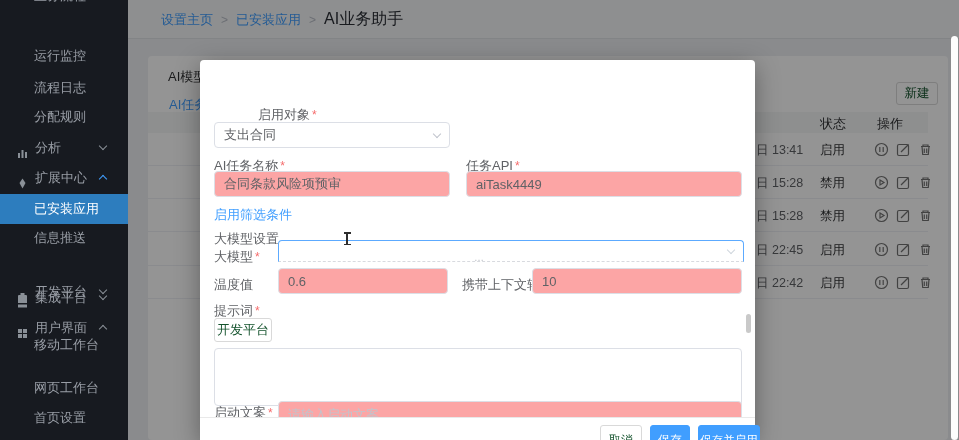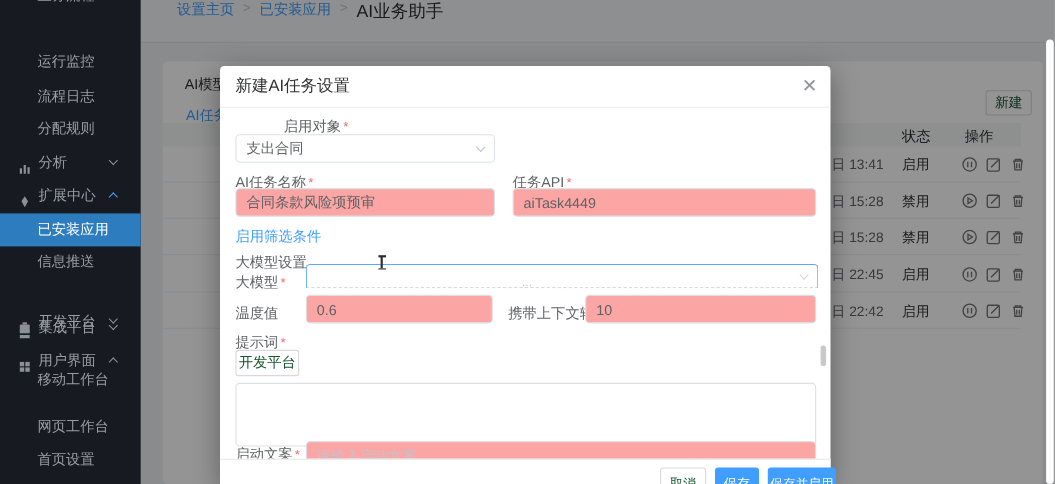--- a/index.html
+++ b/index.html
@@ -19,21 +19,21 @@
   .chev { position:absolute; right:22px; top:9px; width:6px; height:6px;
     border-right:1.5px solid #8a9097; border-bottom:1.5px solid #8a9097; }
   .chev.down { transform:rotate(45deg); top:7px; }
   .chev.up { transform:rotate(-135deg); top:10px; }
   .chev.blue { border-color:#409eff; }
 
   
   #crumbbar { position:absolute; left:128px; top:0; width:831px; height:39px;
     background:#f5f6f8; border-bottom:1px solid #e0e3e7; z-index:1; }
   .crumb { position:absolute; left:33px; top:0; height:39px; display:flex;
-    gap:8px; font-size:13px; }
+    align-items:center; gap:8px; font-size:13px; }
   .crumb .lnk { color:#409eff; cursor:pointer; }
   .crumb .sep { color:#b9bec7; font-size:12px; }
   .crumb .cur { color:#2b2f36; font-size:16px; font-weight:500; }
 
   #card { position:absolute; left:148px; top:56px; width:800px; height:384px;
     background:#fff; border-radius:4px; z-index:1; }
   .vtab { position:absolute; font-size:13px; cursor:pointer; }
   .btn { display:inline-flex; align-items:center; justify-content:center;
     border-radius:3px; font-size:12.5px; cursor:pointer; }
   .btn-plain { background:#fff; border:1px solid #d9d9d9; color:#14532d; }
@@ -287,24 +287,20 @@
             <line x1="8.7" y1="6.5" x2="8.7" y2="11"></line>
           </svg></span>
     </span>
   </div>
 </div>
 
 <div id="mask"></div>
 <div id="pagescroll"></div>
 
 <div id="modal">
-  <div id="mhead">
-    <div id="mtitle">新建AI任务设置</div>
-    <div id="mclose">✕</div>
-  </div>
 
   <div class="flabel" style="left:14px; top:46px;margin-left:44px;">
     <span>启用对象</span><span class="req">*</span>
   </div>
   <div class="sel" style="left:14px; top:62px; width:236px; height:26px;">
     <span>支出合同</span>
     <span class="schev"></span>
   </div>
 
   <div class="flabel" style="left:14px; top:97px;">

